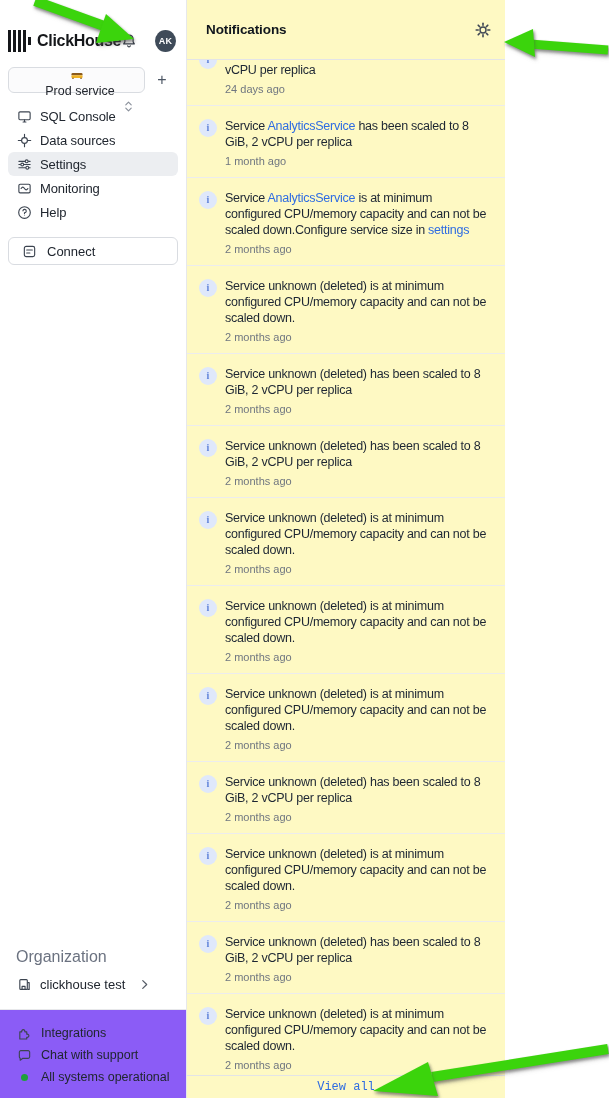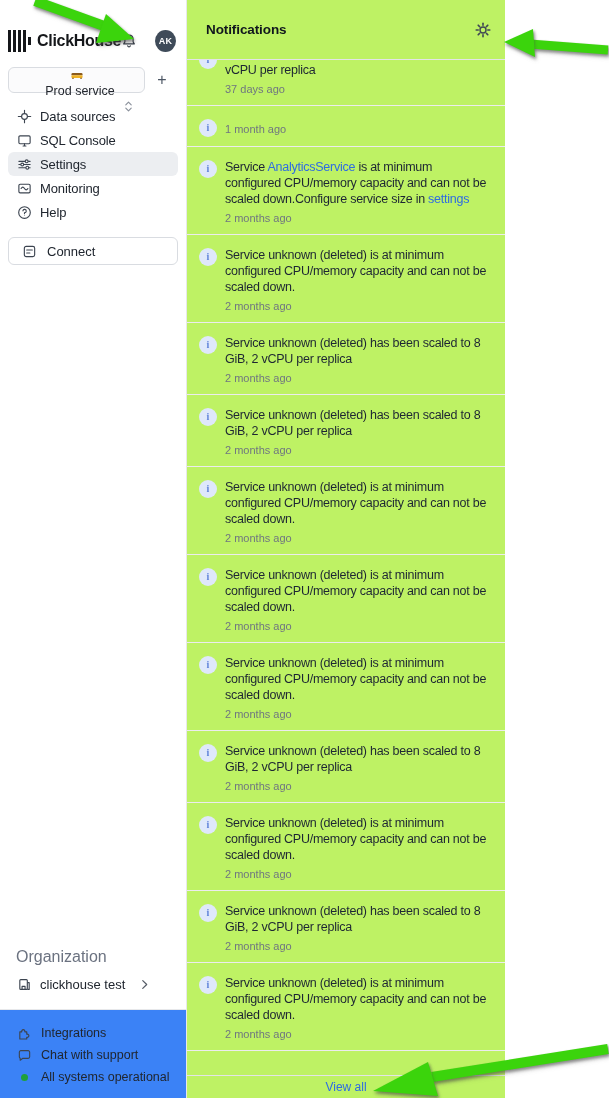--- a/index.html
+++ b/index.html
@@ -35,48 +35,48 @@
                  display:flex; align-items:center; padding:0 12px; gap:10px; font-size:13px;
                  color:#20262f; cursor:pointer; background:#fff; }
 
   .org-section { position:absolute; left:0; right:0; bottom:106px; padding:0 16px; }
   .org-label { font-size:16px; color:#6b7280; }
   .org-row { margin-top:10px; display:flex; align-items:center; gap:8px; font-size:13px;
              color:#20262f; cursor:pointer; }
   .org-row .chev { margin-left:auto; margin-right:18px; color:#555b66; }
 
   .side-footer { position:absolute; left:0; right:0; bottom:0; border-top:1px solid #e7e8ea;
-                 padding:12px 0 10px; background:#3b82f6; }
+                 padding:12px 0 10px; background:#8b5cf6; }
   .foot-item { height:22px; display:flex; align-items:center; gap:9px; padding:0 16px;
                font-size:12.5px; color:#20262f; cursor:pointer; }
   .status-dot { width:7px; height:7px; border-radius:50%; background:#1fa03c; margin:0 4px; flex:none; }
 
   .ic { width:16px; height:16px; flex:none; display:flex; align-items:center; justify-content:center; }
   .ic svg { display:block; }
 
   
   .panel { position:absolute; left:186px; top:0; width:319px; height:1098px;
-           border-left:1px solid #e7e8ea; display:flex; flex-direction:column; background:#bef264; }
+           border-left:1px solid #e7e8ea; display:flex; flex-direction:column; background:#fef9c3; }
   .panel-header { flex:none; height:60px; display:flex; align-items:center;
                   padding:0 14px 0 19px; border-bottom:1px solid #e3e4e7; }
   .panel-title { font-size:13.5px; font-weight:700; color:#10161d; letter-spacing:-0.1px; }
   .gear-btn { margin-left:auto; width:17px; height:17px; cursor:pointer; }
   .panel-list { flex:1 1 auto; overflow:hidden; }
   .notif { display:flex; gap:8px; padding:12px 16px 9px 12px; border-bottom:1px solid #ececee; }
   .notif-icon { width:18px; height:18px; border-radius:50%; background:#dfe8fb; flex:none;
                 display:flex; align-items:center; justify-content:center; margin-top:1px; }
   .i-glyph { color:#5f82d9; font-size:10px; font-weight:700; line-height:1;
              font-family:"Liberation Serif", serif; }
   .notif-text { font-size:12.5px; line-height:16px; letter-spacing:-0.25px; color:#1d2633; max-width:278px; }
   .notif-time { font-size:11px; color:#6f7680; margin-top:4px; line-height:14px; }
   .notif.partial { padding-top:2px; }
   .notif.partial .notif-icon { margin-top:-11px; }
   .link { color:#2e6ce2; cursor:pointer; }
   .panel-footer { flex:none; height:23px; border-top:1px solid #e3e4e7;
-                  display:flex; align-items:center; justify-content:center; }
+                  display:flex; align-items:center; justify-content:center;font-family:Liberation Mono, monospace; }
   .view-all { font-size:12px; }
 
   
   .arrows { position:absolute; left:0; top:0; width:609px; height:1098px; pointer-events:none; z-index:50; }
   .arrows * { filter:drop-shadow(1px 2px 1.5px rgba(70,70,70,.40)); }
 </style>
 </head>
 <body>
 
 <div class="stage">
@@ -117,35 +117,35 @@
               <path d="M2 8.8 5 11.8 8 8.8"></path>
           </svg>
         </span>
       </div>
       <span class="plus-btn">+</span>
     </div>
 
     <div class="nav" id="nav-list">
         <div class="nav-item">
           <span class="ic">
+            <svg viewBox="0 0 16 16" width="15" height="15" fill="none" stroke="#3c4450" stroke-width="1.2" stroke-linecap="round" stroke-linejoin="round">
+              <rect x="2" y="3" width="12" height="8.4" rx="1.2"></rect>
+              <path d="M6.5 13.8h3M8 11.4v2.4"></path>
+            </svg>
+          </span>
+          <span class="lbl">SQL Console</span>
+        </div>
+        <div class="nav-item">
+          <span class="ic">
             <svg viewBox="0 0 16 16" width="15" height="15" fill="none" stroke="#3c4450" stroke-width="1.2" stroke-linecap="round">
               <circle cx="8" cy="8" r="3.1"></circle>
               <path d="M8 1.4v3.2M8 11.4v3.2M1.4 8h3.2M11.4 8h3.2"></path>
             </svg>
           </span>
           <span class="lbl">Data sources</span>
-        </div>
-        <div class="nav-item">
-          <span class="ic">
-            <svg viewBox="0 0 16 16" width="15" height="15" fill="none" stroke="#3c4450" stroke-width="1.2" stroke-linecap="round" stroke-linejoin="round">
-              <rect x="2" y="3" width="12" height="8.4" rx="1.2"></rect>
-              <path d="M6.5 13.8h3M8 11.4v2.4"></path>
-            </svg>
-          </span>
-          <span class="lbl">SQL Console</span>
         </div>
         <div class="nav-item active">
           <span class="ic">
             <svg viewBox="0 0 16 16" width="15" height="15" fill="none" stroke="#3c4450" stroke-width="1.2" stroke-linecap="round">
               <path d="M2 4.6h12M2 8h12M2 11.4h12"></path>
               <circle cx="10.3" cy="4.6" r="1.5" fill="#fff"></circle>
               <circle cx="5.6" cy="8" r="1.5" fill="#fff"></circle>
               <circle cx="11" cy="11.4" r="1.5" fill="#fff"></circle>
             </svg>
           </span>
@@ -245,28 +245,29 @@
         </svg>
       </span>
     </div>
     <div class="panel-list" id="notif-list">
         <div class="notif partial">
     <span class="notif-icon">
             <span class="i-glyph">i</span>
           </span>
     <div class="notif-body">
       <div class="notif-text"><span>vCPU per replica</span></div>
-      <div class="notif-time">37 days ago</div>
-    </div>
-  </div>
-        <div class="notif">
-    <span class="notif-icon">
-            <span class="i-glyph">i</span>
-          </span>
-    <div class="notif-body">
+      <div class="notif-time">24 days ago</div>
+    </div>
+  </div>
+        <div class="notif">
+    <span class="notif-icon">
+            <span class="i-glyph">i</span>
+          </span>
+    <div class="notif-body">
+      <div class="notif-text"><span>Service </span><span class="link">AnalyticsService</span><span> has been scaled to 8 GiB, 2 vCPU per replica</span></div>
       <div class="notif-time">1 month ago</div>
     </div>
   </div>
         <div class="notif">
     <span class="notif-icon">
             <span class="i-glyph">i</span>
           </span>
     <div class="notif-body">
       <div class="notif-text"><span>Service </span><span class="link">AnalyticsService</span><span> is at minimum configured CPU/memory capacity and can not be scaled down.Configure service size in </span><span class="link">settings</span></div>
       <div class="notif-time">2 months ago</div>

